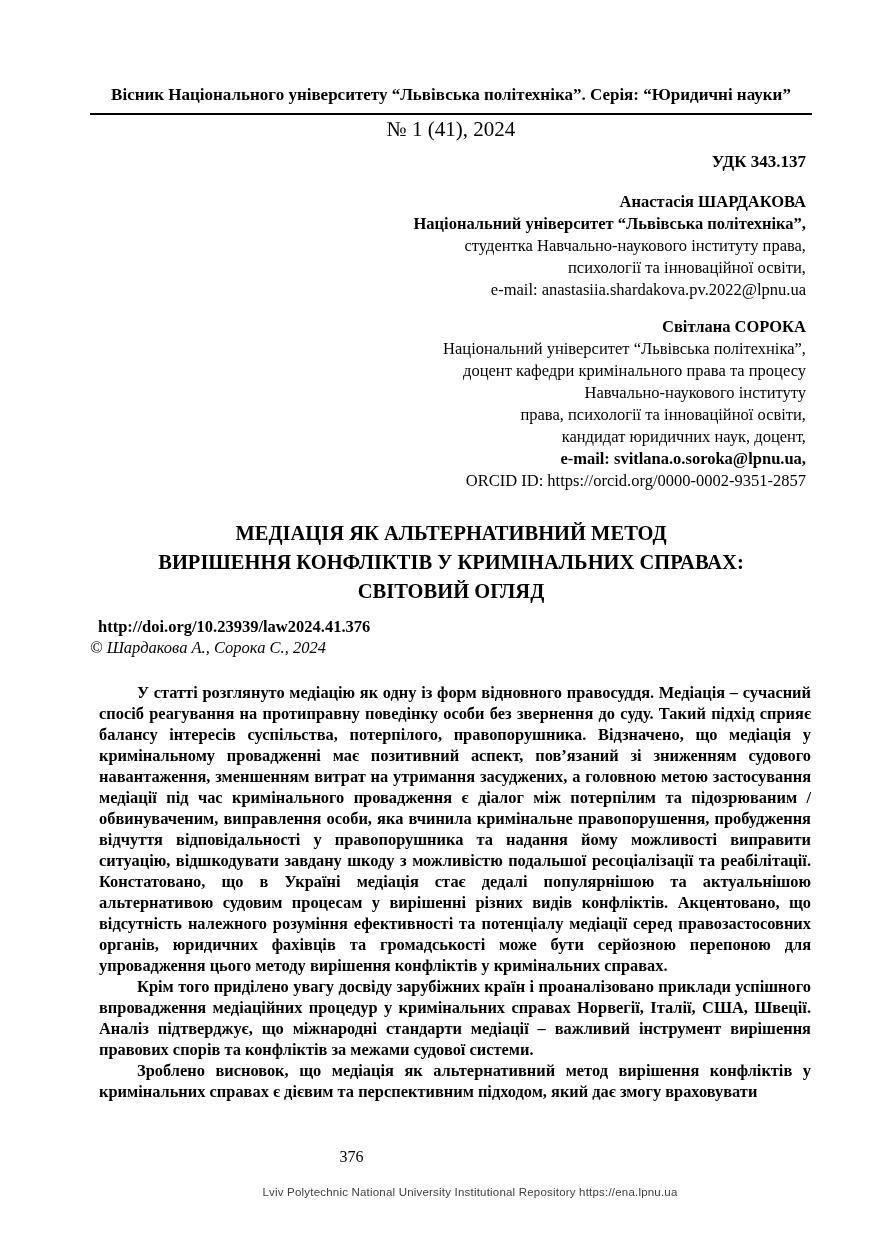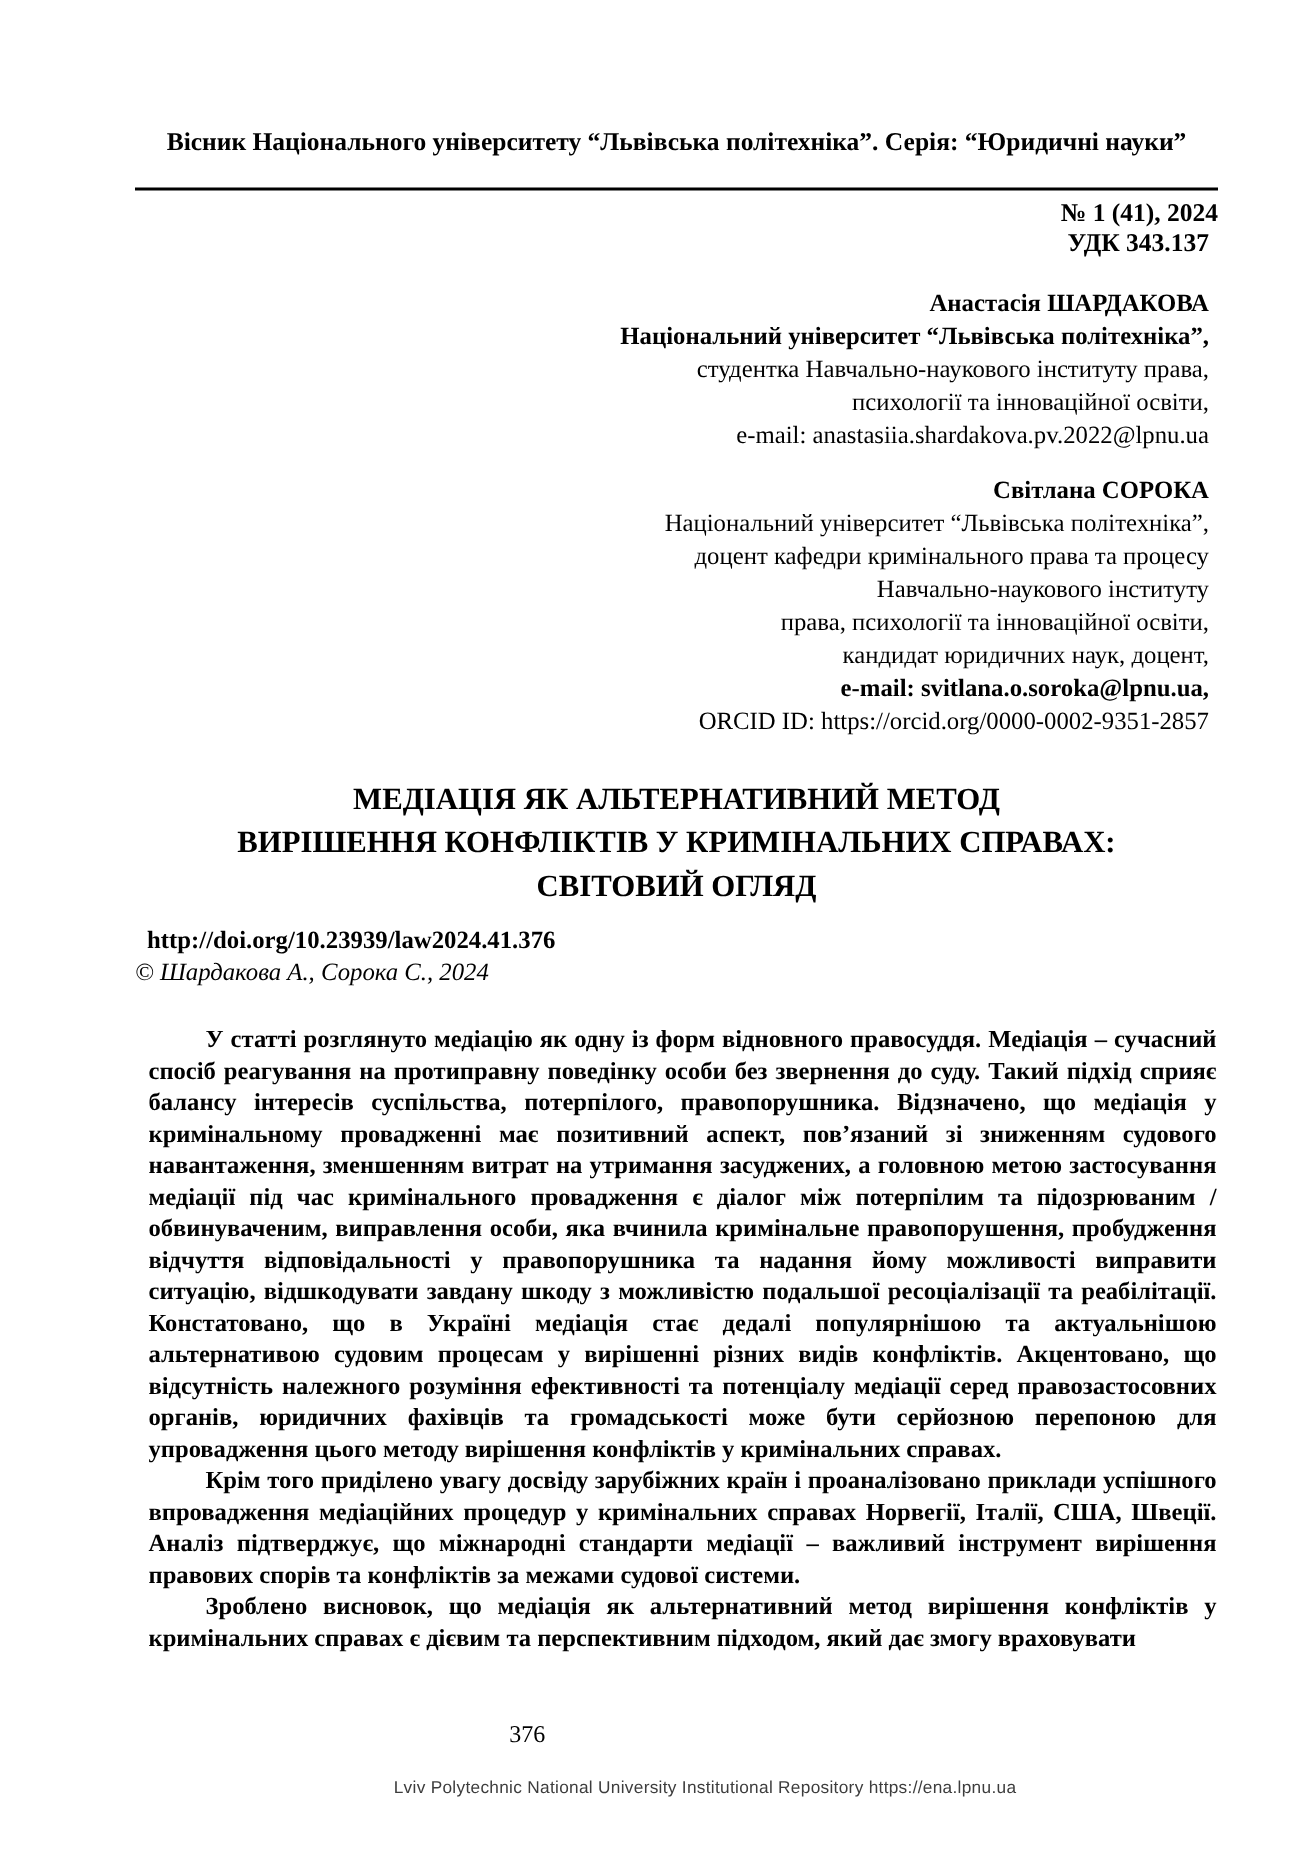--- a/index.html
+++ b/index.html
@@ -19,29 +19,29 @@
     position: absolute;
     left: 90px;
     top: 84px;
     width: 722px;
   }
   .journal-title {
     font-size: 17px;
     line-height: 21px;
     font-weight: bold;
     text-align: center;
-    padding-bottom: 20px;
+    padding-bottom: 8px;
     border-bottom: 2.5px solid #000;
   }
   .issue-line {
-    font-size: 17px;
+    font-size: 21px;
     line-height: 21px;
-    font-weight: bold;
+    font-weight: normal;
     margin-top: 4px;
-    text-align: right;
+    text-align: center;
   }
   
   .udc {
     position: absolute;
     right: 70px;
     top: 152px;
     font-size: 17px;
     font-weight: bold;
   }
   

